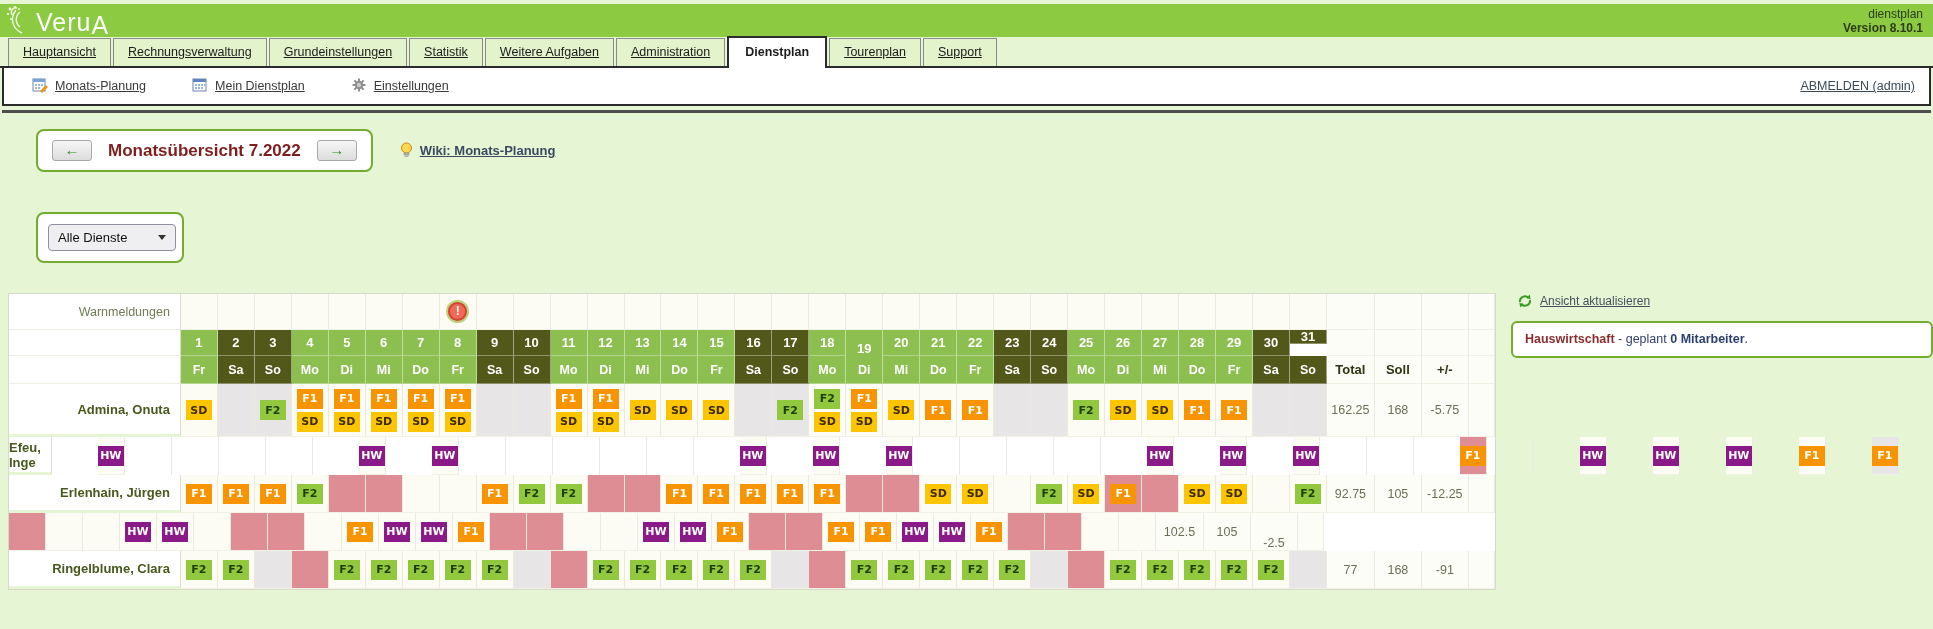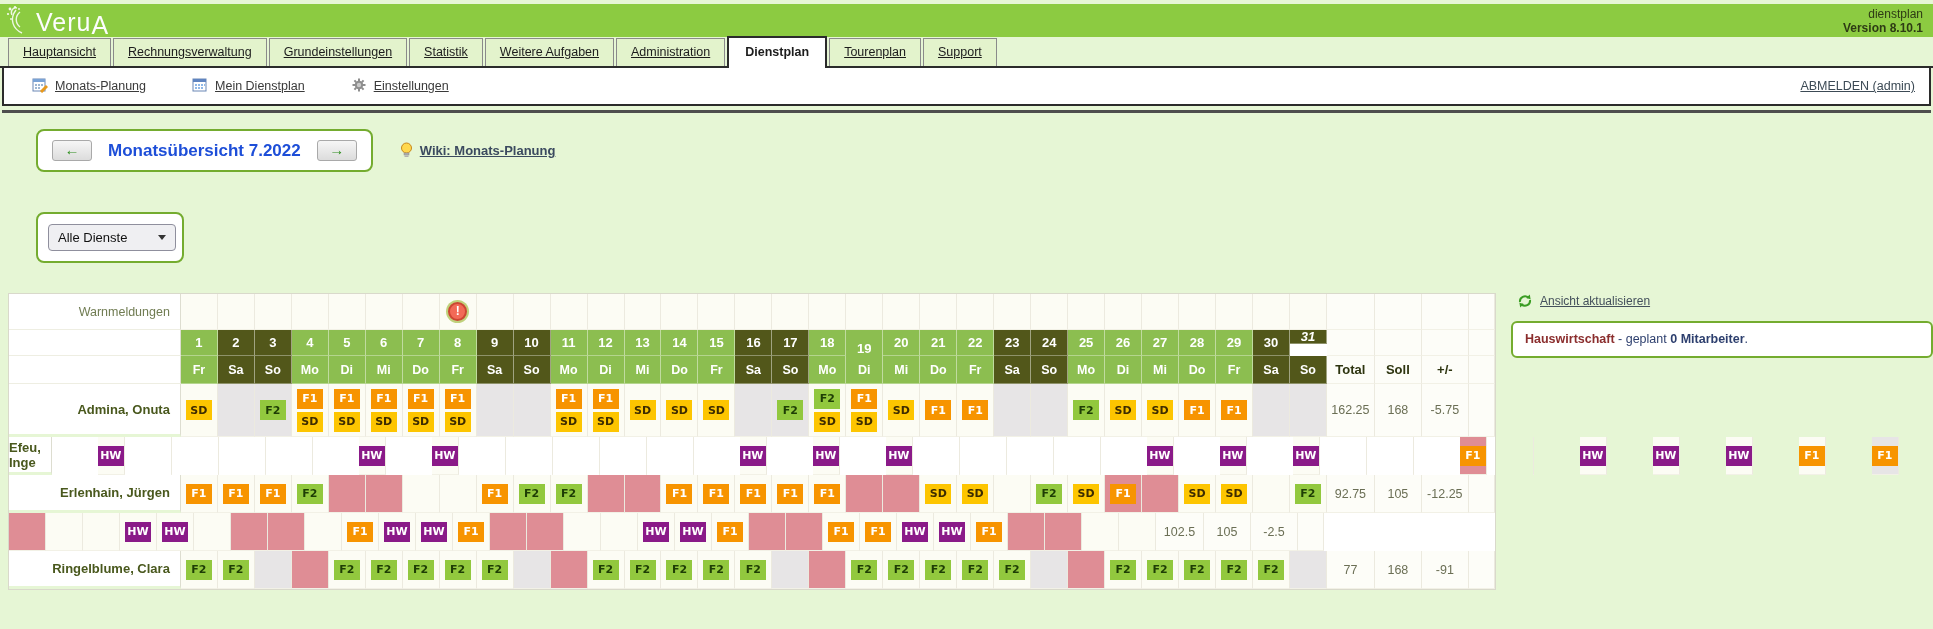--- a/index.html
+++ b/index.html
@@ -25,21 +25,21 @@
   .toolbar-left { display:flex; align-items:center; gap:46px; }
   .tool-link { display:flex; align-items:center; gap:7px; font-size:12.5px; color:#3a3a3a; cursor:pointer; }
   .tool-link .lbl { text-decoration:underline; }
   .logout { font-size:12.5px; color:#3c4a55; text-decoration:underline; cursor:pointer; }
   .divider { height:3px; background:#4e4e4e; margin:4px 2px 0; }
 
   
   .monthrow { display:flex; align-items:center; margin:16px 0 0 36px; }
   .monthbox { background:#fff; border:2px solid #74ac2f; border-radius:8px; padding:9px 14px; display:flex; align-items:center; gap:16px; }
   .navbtn { width:40px; height:21px; border:1px solid #a9a9a9; border-radius:3px; background:linear-gradient(#f6f6f6,#dcdcdc); color:#2f8f1f; font-weight:bold; font-size:15px; line-height:18px; text-align:center; cursor:pointer; }
-  .monthtitle { font-size:17px; font-weight:bold; color:#1d4ed8; }
+  .monthtitle { font-size:17px; font-weight:bold; color:#7f1d1d; }
   .wikilink { display:flex; align-items:center; gap:6px; margin-left:26px; }
   .wikilink .lbl { font-size:13px; font-weight:bold; color:#3b4a5f; text-decoration:underline; cursor:pointer; }
 
   
   .filterbox { background:#fff; border:2px solid #74ac2f; border-radius:8px; width:148px; margin:40px 0 0 36px; padding:10px; }
   .fakeselect { width:128px; height:27px; background:#efeff2; border:1px solid #8f8f9d; border-radius:4px; display:flex; align-items:center; justify-content:space-between; padding:0 9px; cursor:pointer; }
   .fakeselect .sel-label { font-size:13px; color:#111; }
   .chev { width:0; height:0; border-left:4px solid transparent; border-right:4px solid transparent; border-top:5px solid #333; }
 
   
@@ -318,21 +318,21 @@
         </div>
         <div class="daycell hd green" style="height: 26px;">
           <span class="dnum">28</span>
         </div>
         <div class="daycell hd green" style="height: 26px;">
           <span class="dnum">29</span>
         </div>
         <div class="daycell hd dark" style="height: 26px;">
           <span class="dnum">30</span>
         </div>
-        <div class="daycell hd dark" style="height: 14px; font-style: italic;">
+        <div class="daycell hd dark" style="height: 14px;">
           <span class="dnum">31</span>
         </div>
         <div class="totcell" style="height: 26px;"></div>
         <div class="totcell soll" style="height: 26px;"></div>
         <div class="totcell pm" style="height: 26px;"></div>
         <div class="totcell filler" style="height: 26px;"></div>
       </div>
       <div class="rrow" style="height: 28px;">
         <div class="namecell plain" style="height: 28px;"></div>
         <div class="daycell hd green" style="height: 28px;">
@@ -761,21 +761,21 @@
         <div class="daycell bg-p" style="height: 38px;"></div>
         <div class="daycell bg-p" style="height: 38px;"></div>
         <div class="daycell bg-w" style="height: 38px;"></div>
         <div class="daycell bg-w" style="height: 38px;"></div>
         <div class="totcell" style="height: 38px;">
           <div class="totval">102.5</div>
         </div>
         <div class="totcell soll" style="height: 38px;">
           <div class="totval">105</div>
         </div>
-        <div class="totcell pm" style="height: 38px;">
+        <div class="totcell pm" style="height: 38px; align-items: flex-end;">
           <div class="totval">-2.5</div>
         </div>
         <div class="totcell filler" style="height: 38px;"></div>
       </div>
       <div class="rrow" style="height: 38px;">
         <div class="namecell" style="height: 38px;">
           <div class="name">Ringelblume, Clara</div>
         </div>
         <div class="daycell bg-w" style="height: 38px;">
           <div class="badge b-F2">F2</div>

